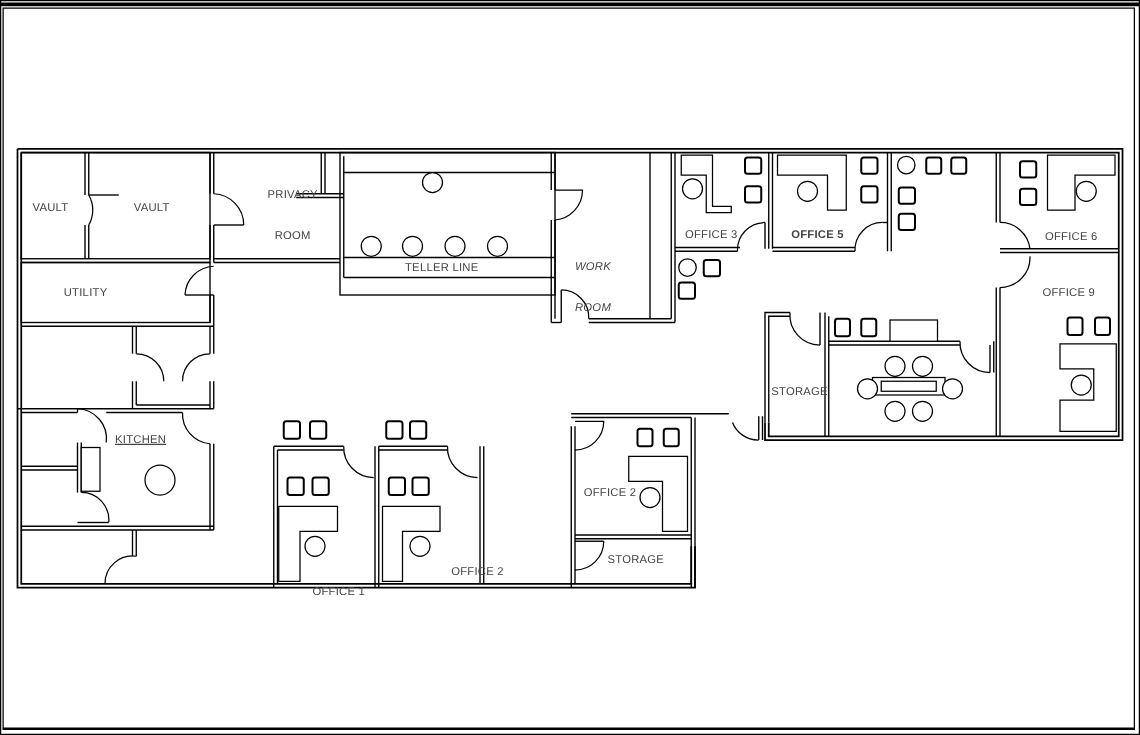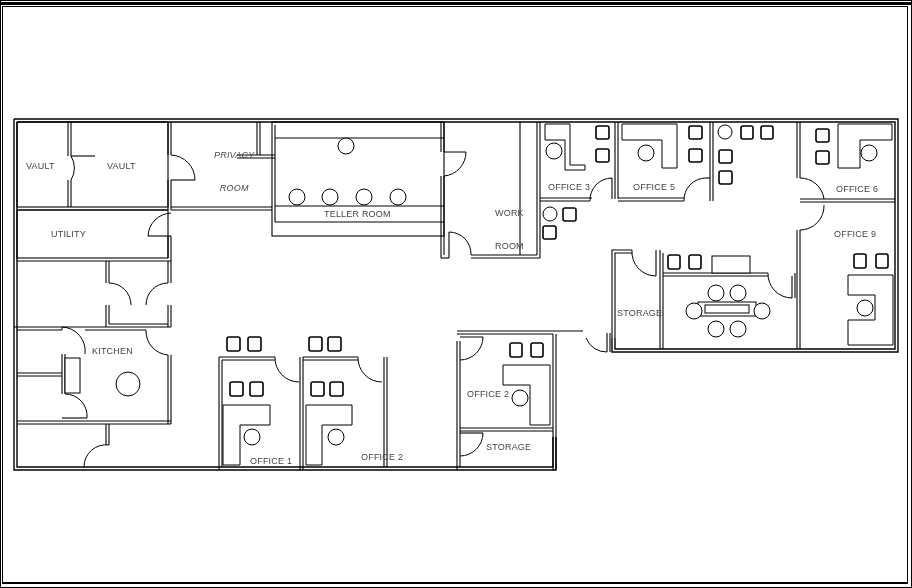--- a/index.html
+++ b/index.html
@@ -260,32 +260,32 @@
     <circle class="furn" cx="738" cy="293" r="8"></circle>
     <circle class="furn" cx="716" cy="329" r="8"></circle>
     <circle class="furn" cx="738" cy="329" r="8"></circle>
     <circle class="furn" cx="694" cy="311" r="8"></circle>
     <circle class="furn" cx="762" cy="311" r="8"></circle>
   </g>
 </svg>
 
 <div class="label" style="left:26px; top:161px;">VAULT</div>
 <div class="label" style="left:107px; top:161px;">VAULT</div>
-<div class="label" style="left:214px; top:128px;font-style:italic;">
+<div class="label" style="left:214px; top:128px;">
   <div>PRIVACY</div>
   <div>ROOM</div>
 </div>
-<div class="label" style="left:324px; top:209px;">TELLER ROOM</div>
-<div class="label" style="left:495px; top:186px;">
+<div class="label" style="left:324px; top:209px;">TELLER LINE</div>
+<div class="label" style="left:460px; top:186px;font-style:italic;">
   <div>WORK</div>
   <div>ROOM</div>
 </div>
 <div class="label" style="left:51px; top:229px;">UTILITY</div>
-<div class="label" style="left:92px; top:346px;">KITCHEN</div>
-<div class="label" style="left:250px; top:456px;text-align:center;">OFFICE 1</div>
+<div class="label" style="left:92px; top:346px;text-decoration:underline;">KITCHEN</div>
+<div class="label" style="left:250px; top:468px;text-align:center;">OFFICE 1</div>
 <div class="label" style="left:331px; top:452px;margin-left:30px;">OFFICE 2</div>
 <div class="label" style="left:467px; top:389px;">OFFICE 2</div>
 <div class="label" style="left:548px; top:182px;">OFFICE 3</div>
-<div class="label" style="left:633px; top:182px;">OFFICE 5</div>
+<div class="label" style="left:633px; top:182px;font-weight:bold;">OFFICE 5</div>
 <div class="label" style="left:836px; top:184px;">OFFICE 6</div>
 <div class="label" style="left:834px; top:229px;">OFFICE 9</div>
 <div class="label" style="left:617px; top:308px;">STORAGE</div>
 <div class="label" style="left:486px; top:442px;">STORAGE</div>
 
 </body></html>

